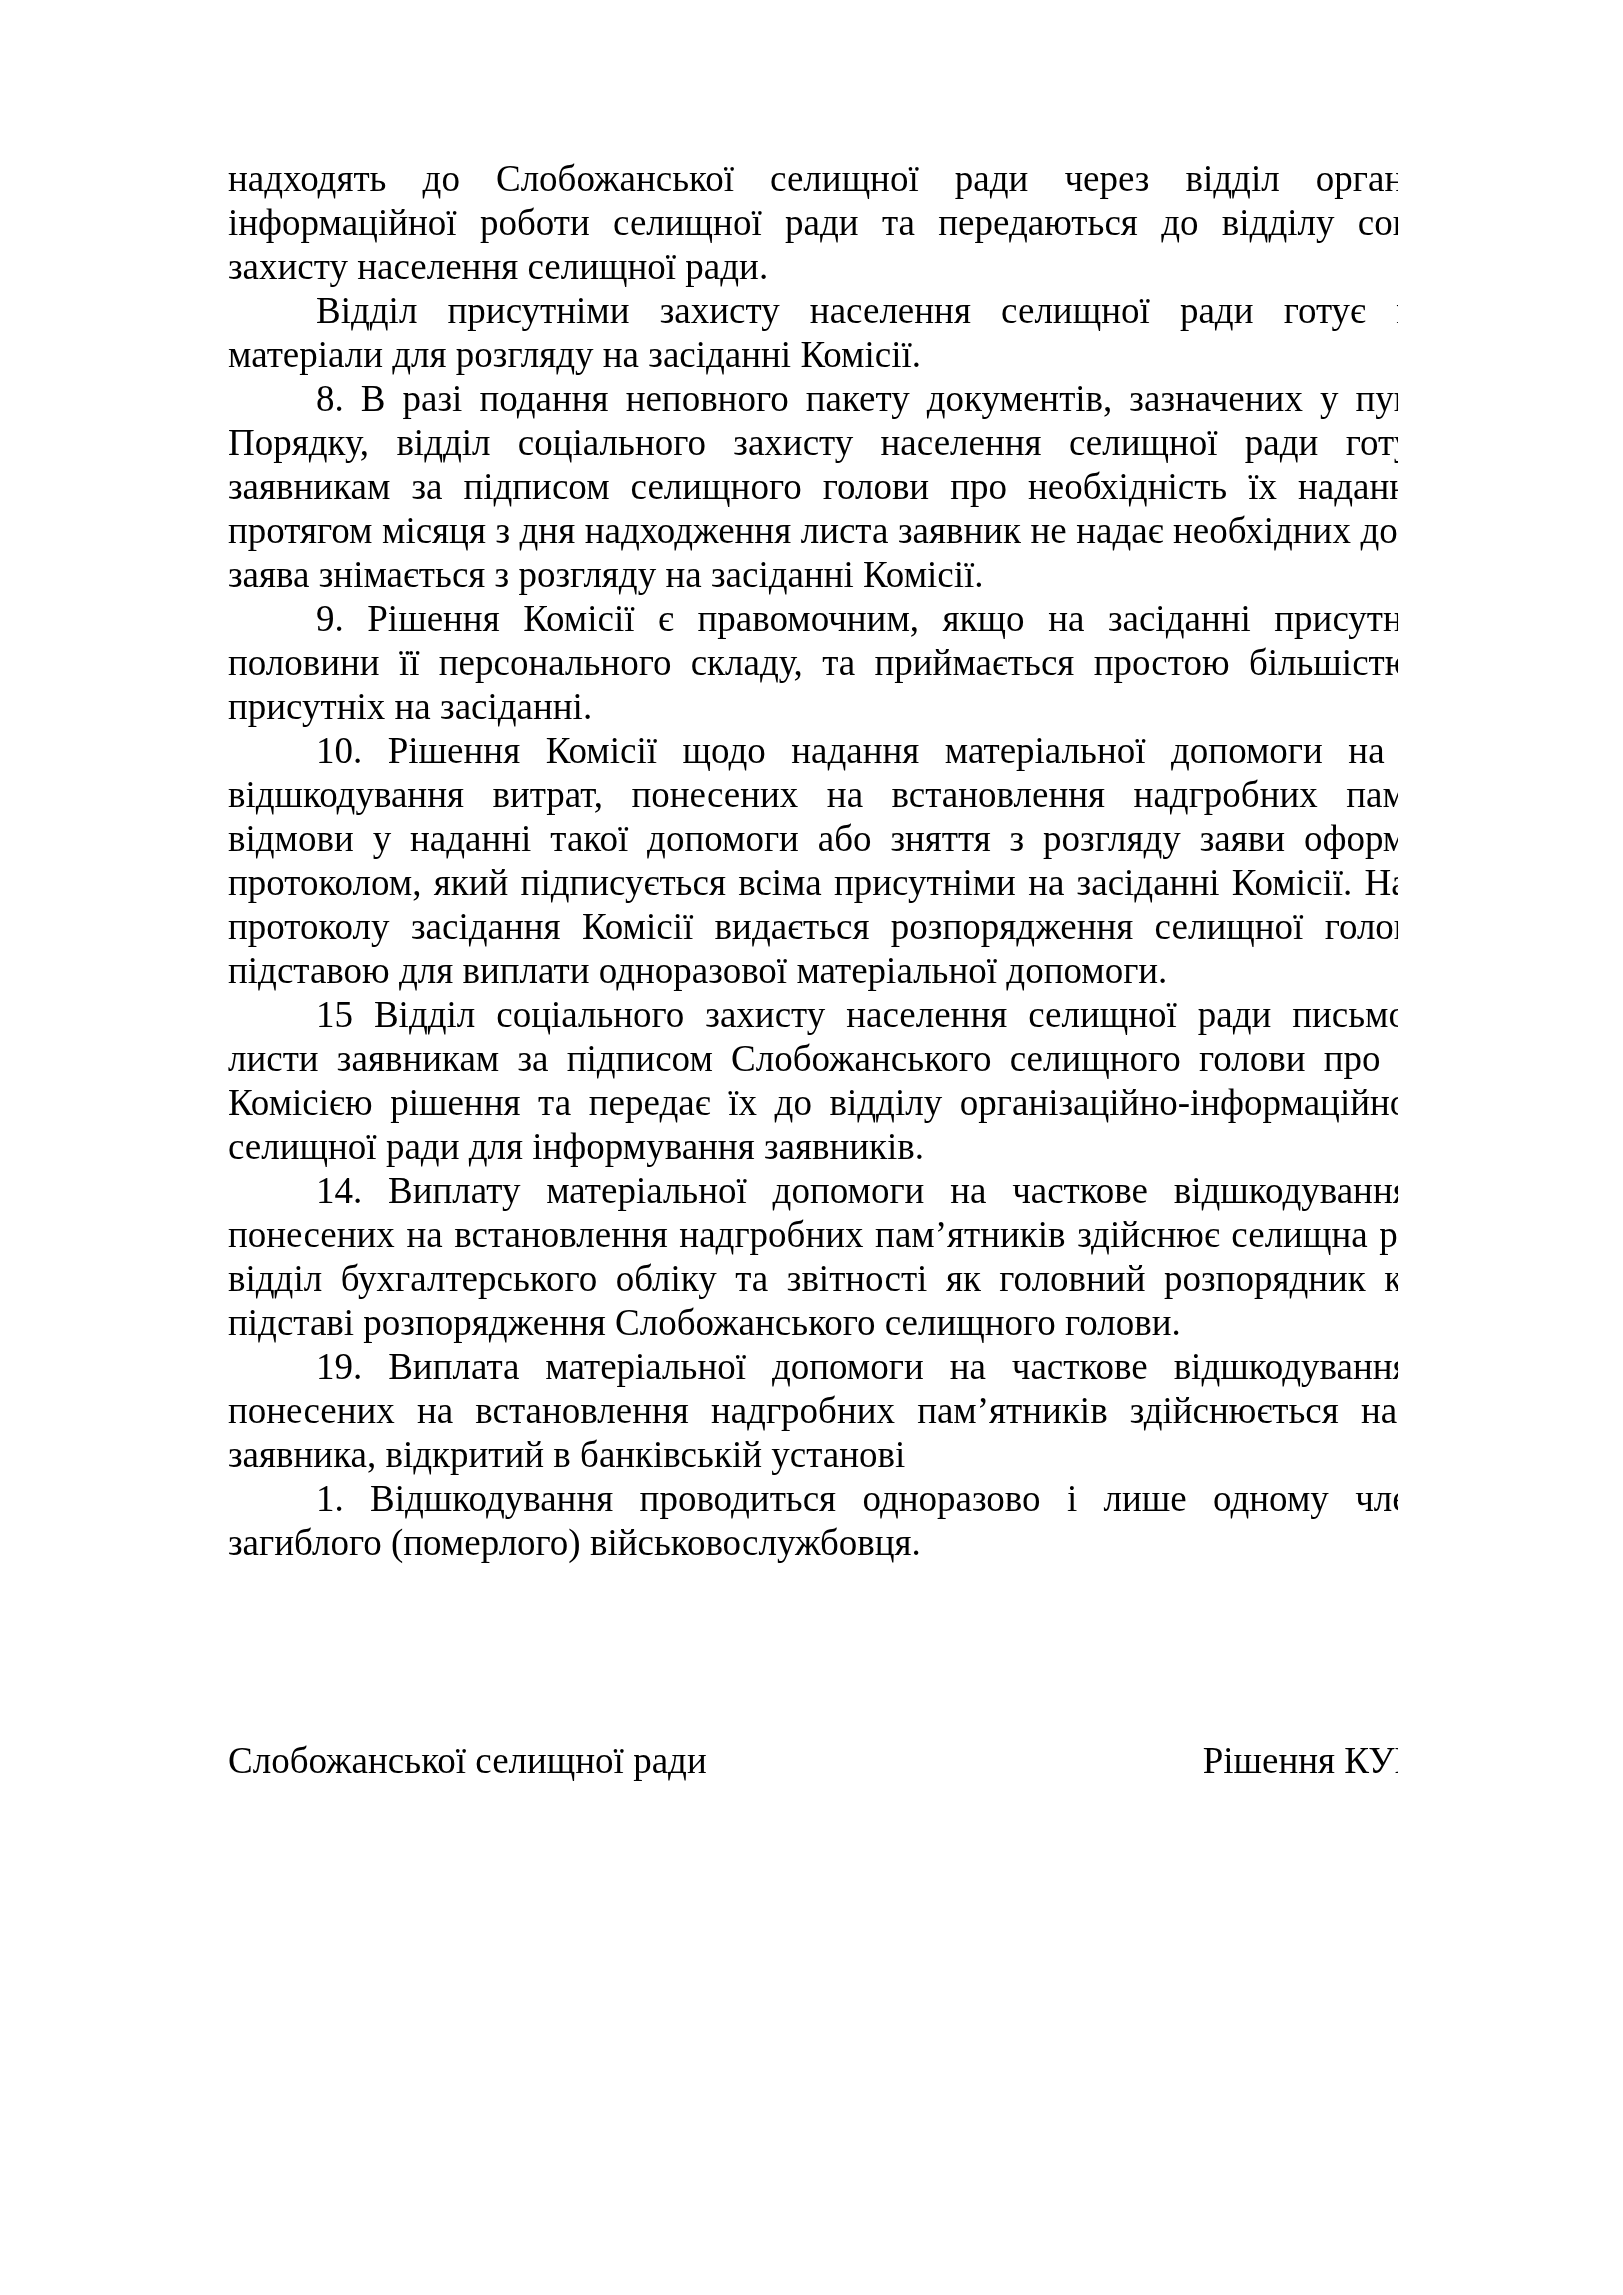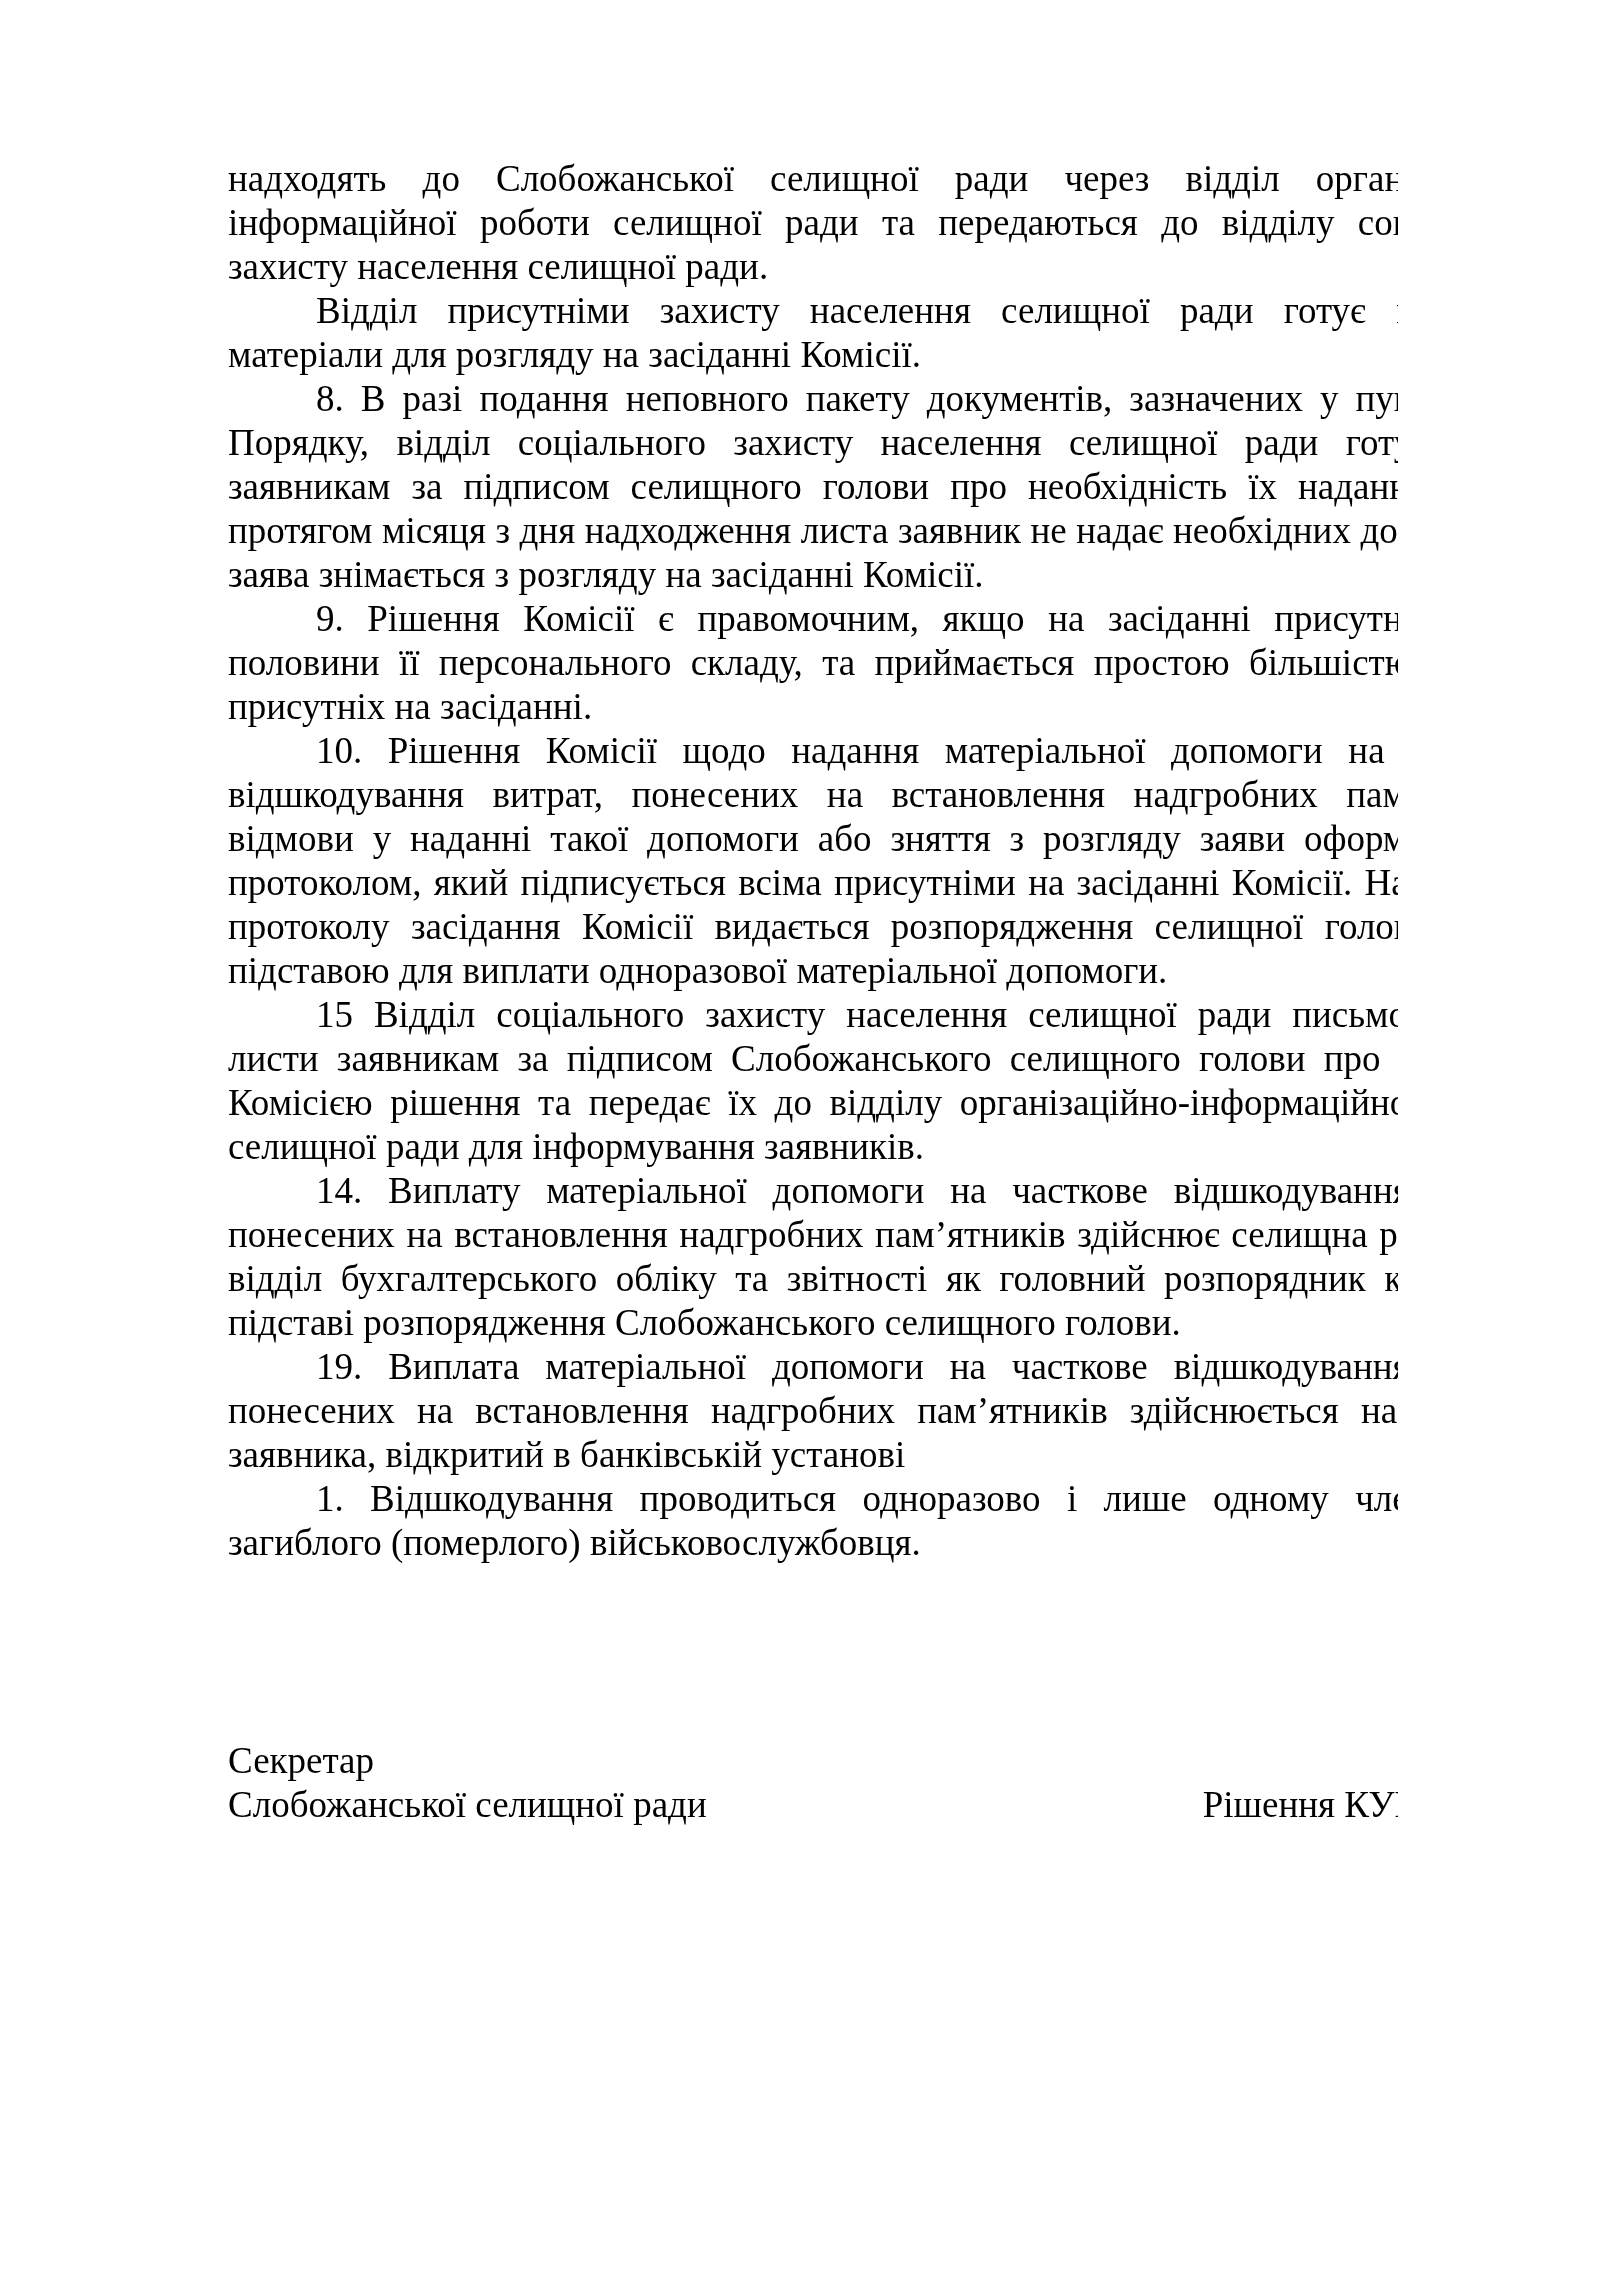--- a/index.html
+++ b/index.html
@@ -70,21 +70,20 @@
 
     <p>15 Відділ соціального захисту населення селищної ради письмово готує листи заявникам за підписом Слобожанського селищного голови про прийняте Комісією рішення та передає їх до відділу організаційно-інформаційної роботи селищної ради для інформування заявників.</p>
 
     <p>14. Виплату матеріальної допомоги на часткове  відшкодування витрат, понесених на встановлення надгробних пам’ятників здійснює селищна рада через відділ бухгалтерського обліку та звітності як головний розпорядник коштів на підставі розпорядження Слобожанського селищного голови.</p>
 
     <p>19. Виплата матеріальної допомоги на часткове  відшкодування витрат, понесених на встановлення надгробних пам’ятників здійснюється на рахунок заявника, відкритий в банківській установі</p>
 
     <p>1. Відшкодування проводиться одноразово і лише одному члену сім’ї загиблого (померлого) військовослужбовця.</p>
 
     <div class="signature">
-      <span class="sig-line">Секретар</span>
       <div class="sig-row">
         <span class="sig-org">Слобожанської селищної ради</span>
         <span class="sig-name">Рішення КУЦЕНКО</span>
       </div>
     </div>
 
   </div>
 </div>
 
 

